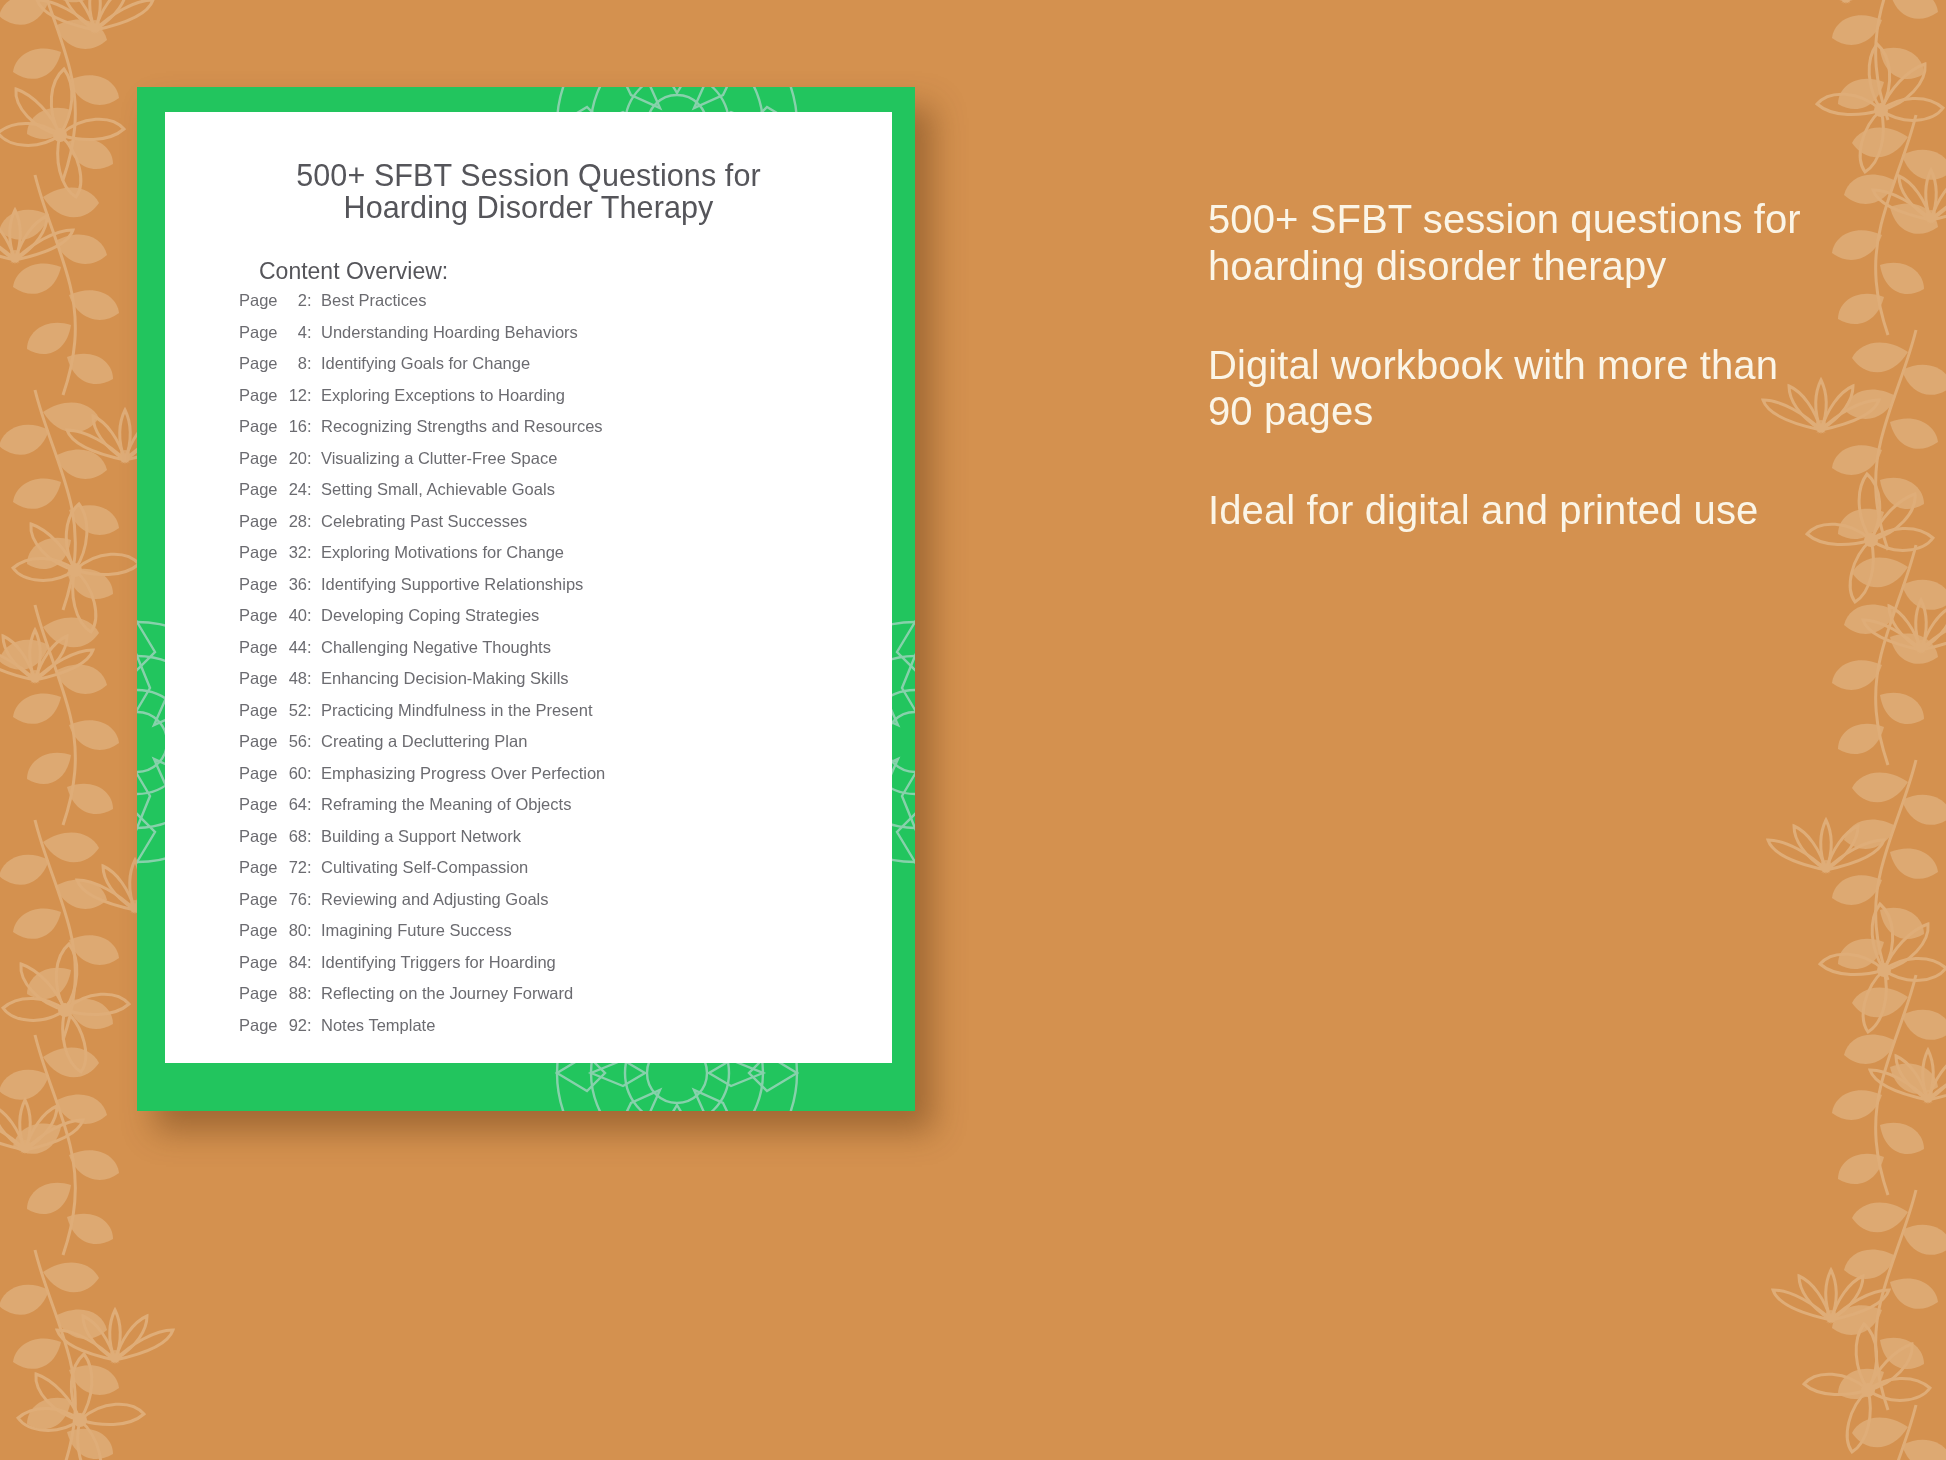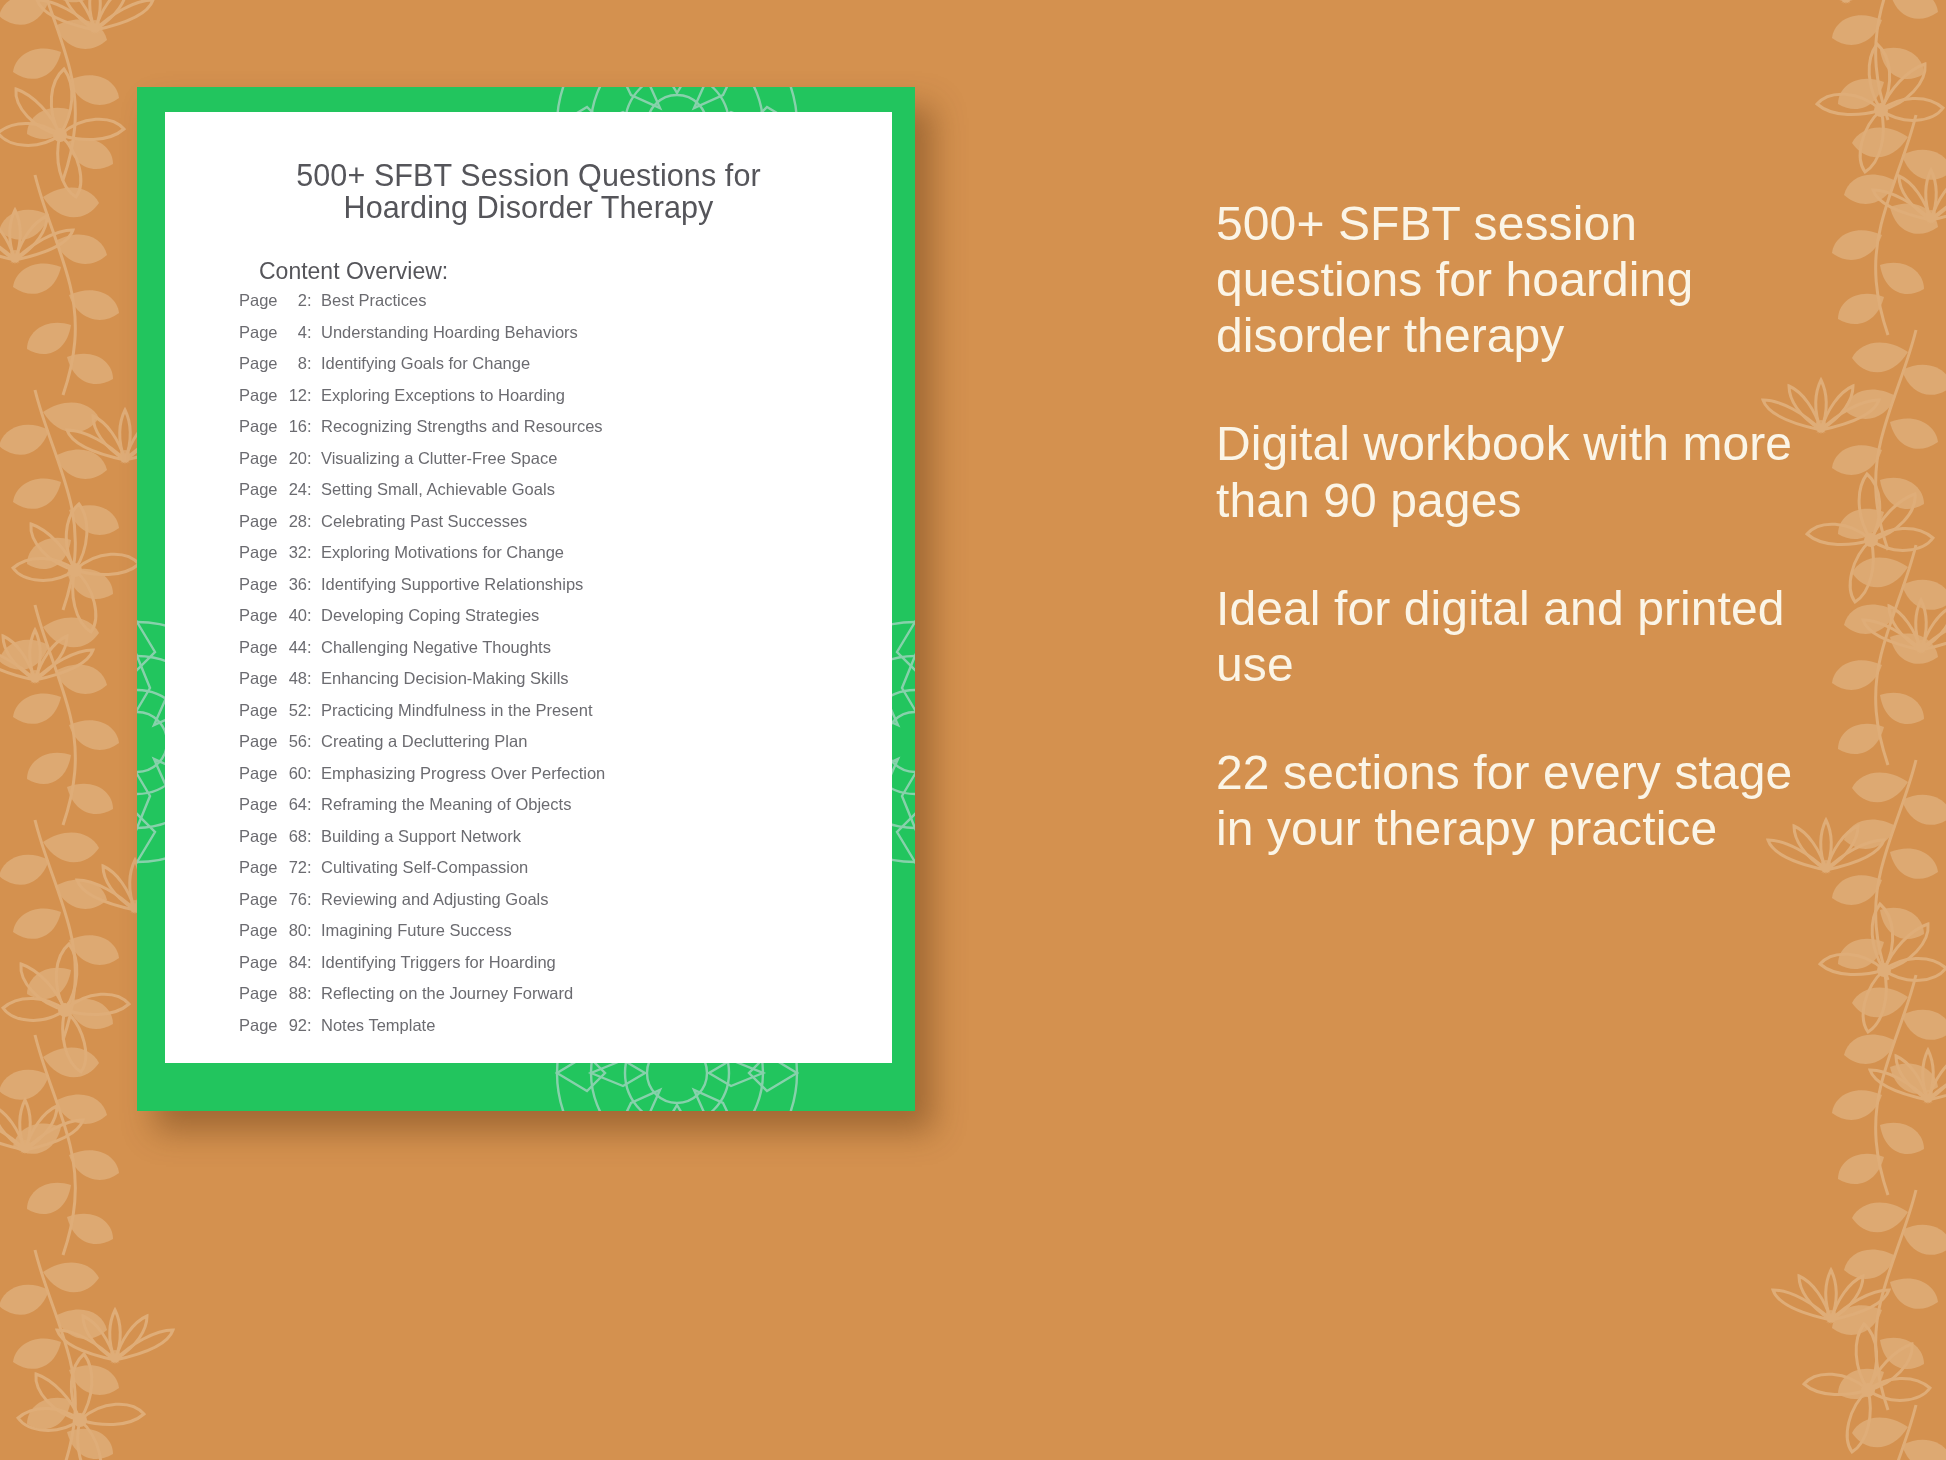--- a/index.html
+++ b/index.html
@@ -128,24 +128,24 @@
 
   
   #marketing {
     position: absolute;
     left: 1208px;
     top: 196px;
     width: 620px;
   }
   .pitch {
     color: #fbf5e7;
-    font-size: 48px;
+    font-size: 40px;
     line-height: 1.17;
     font-weight: 400;
-    margin: 0 0 52px 8px;
+    margin: 0 0 52px 0;
     letter-spacing: 0.1px;
   }
   .pitch:last-child { margin-bottom: 0; }
 </style>
 </head>
 <body>
 
 <div id="stage">
 
   <svg class="floral left" viewBox="0 0 260 1540" preserveAspectRatio="none">
@@ -471,16 +471,15 @@
           </div>
         </div>
 
     </div>
   </div>
 
   <div id="marketing">
       <div class="pitch">500+ SFBT session questions for hoarding disorder therapy</div>
       <div class="pitch">Digital workbook with more than 90 pages</div>
       <div class="pitch">Ideal for digital and printed use</div>
-      <div class="pitch">22 sections for every stage in your therapy practice</div>
     </div>
 
 </div>
 
 </body></html>

